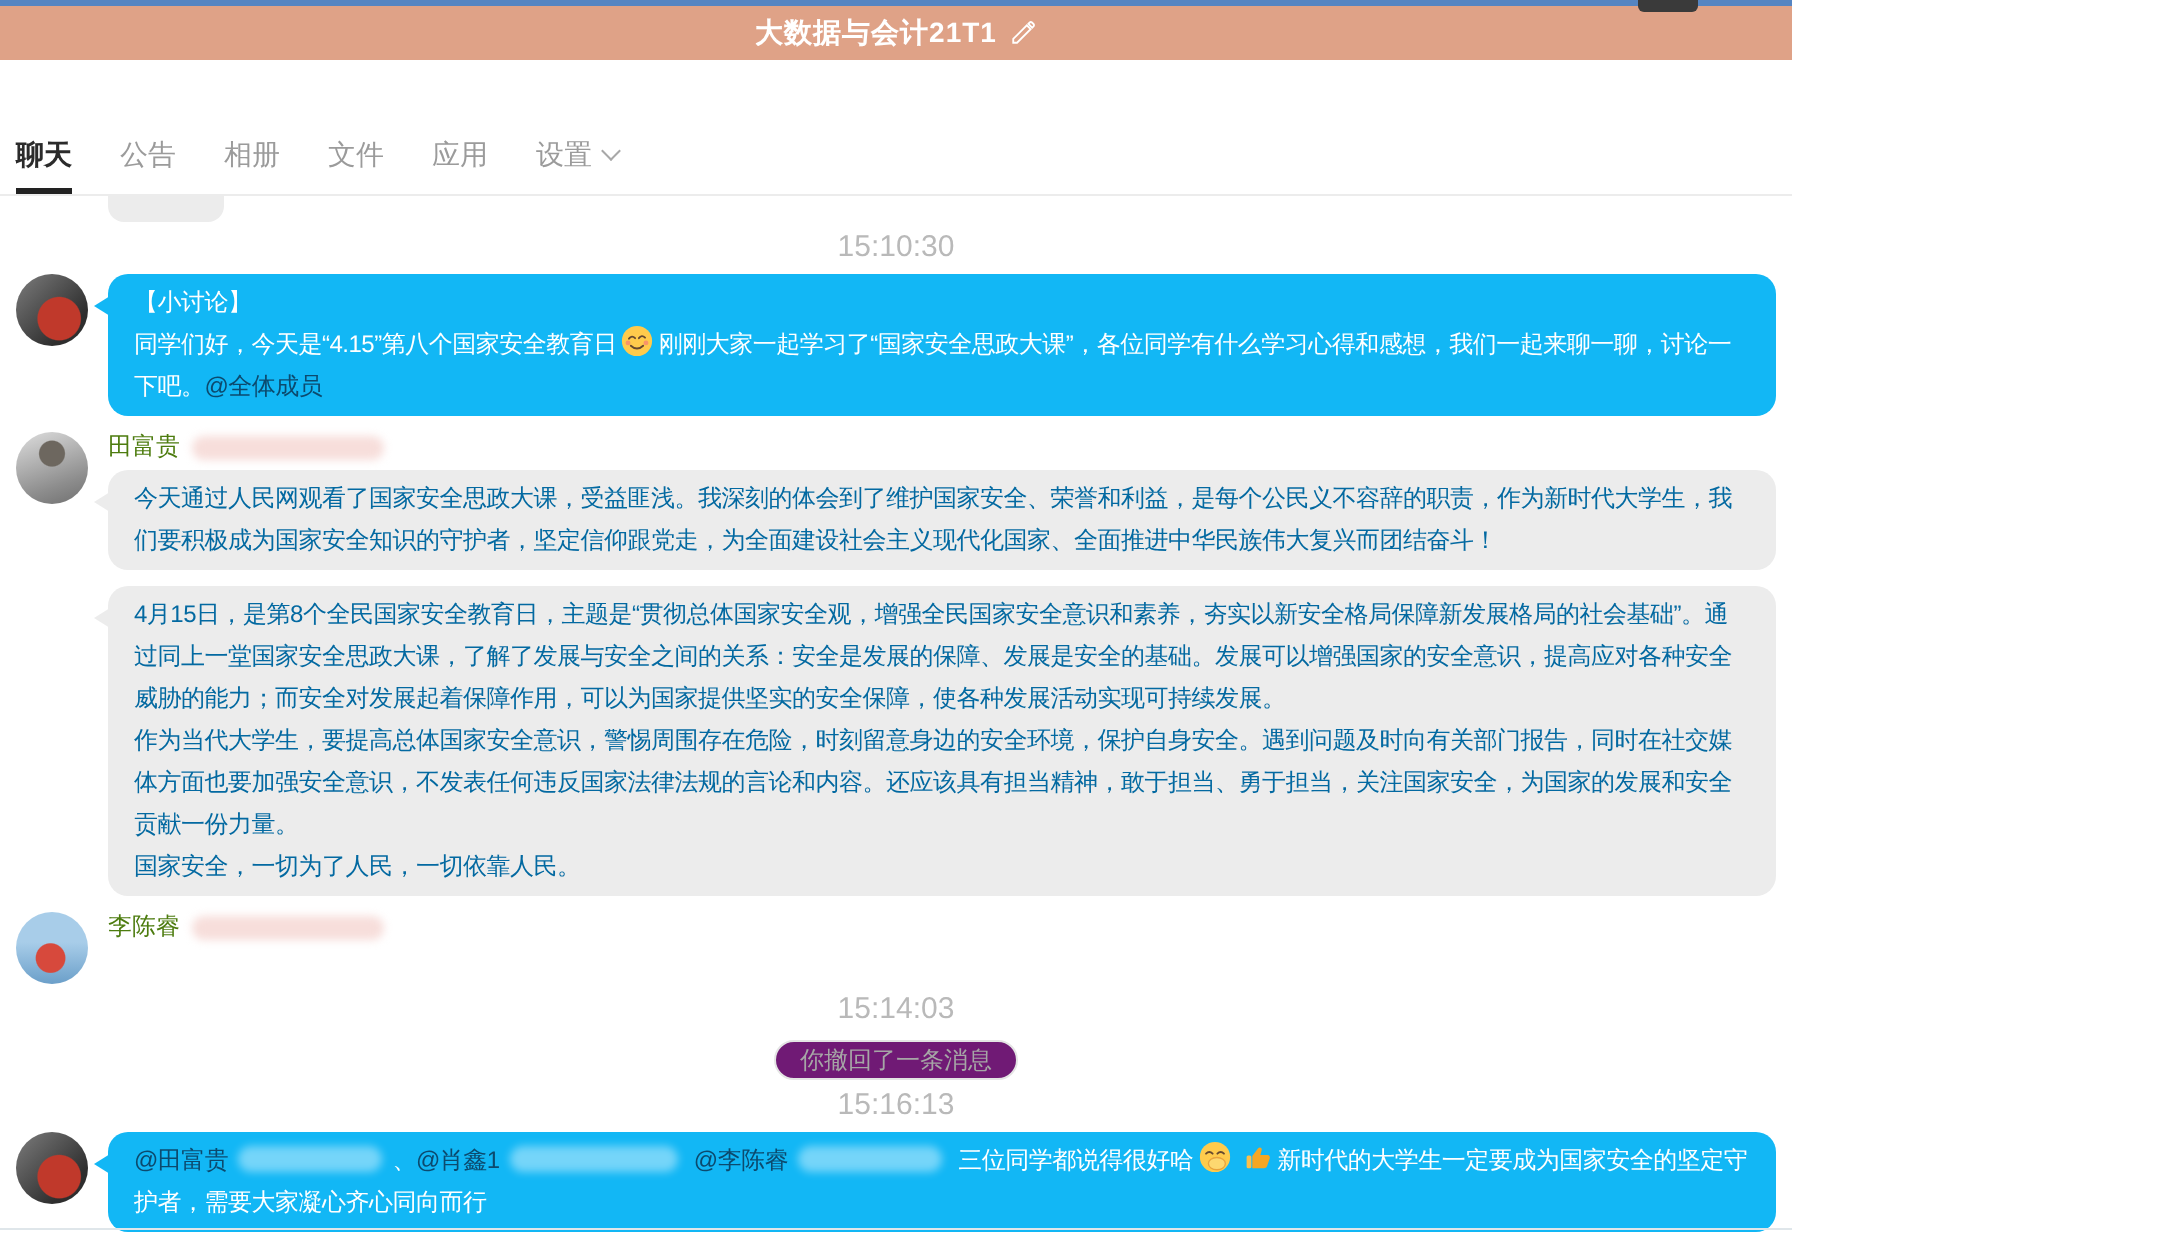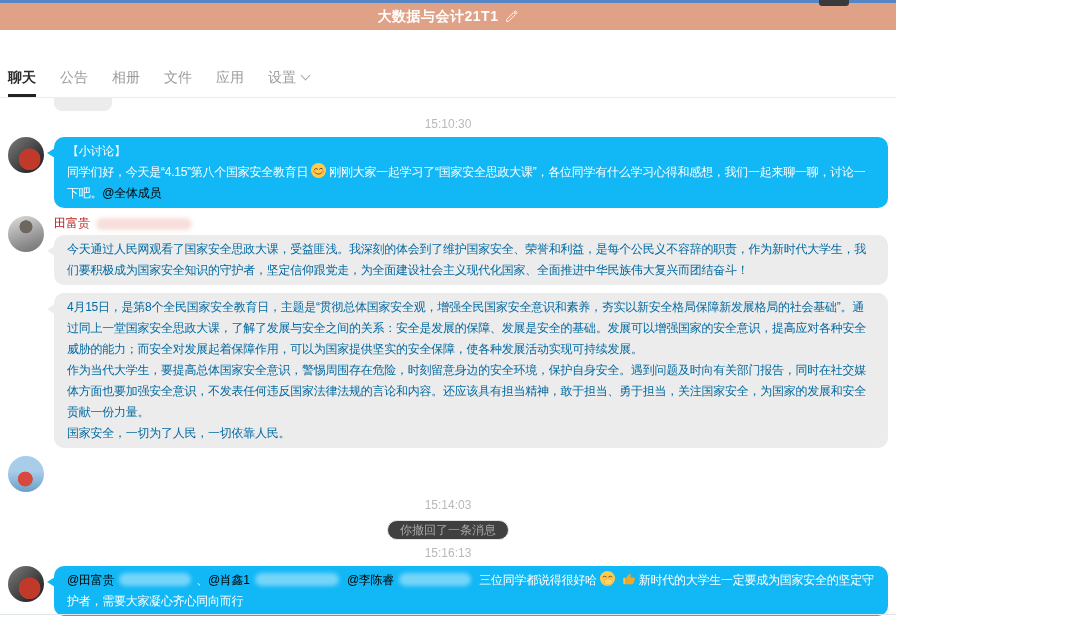--- a/index.html
+++ b/index.html
@@ -17,48 +17,48 @@
   
   .tabbar { height:40px; display:flex; align-items:stretch; padding-left:8px; gap:24px; border-bottom:1px solid #ececec; background:#fff;margin-top:28px; }
   .tab { position:relative; display:flex; align-items:center; font-size:14px; color:#9b9b9b; cursor:pointer; }
   .tab.active { color:#2b2b2b; font-weight:bold; }
   .tab.active::after { content:""; position:absolute; left:0; right:0; bottom:0; height:3px; background:#222; }
   .caret { width:7px; height:7px; border-right:1.5px solid #a8a8a8; border-bottom:1.5px solid #a8a8a8; transform:rotate(45deg); margin:-4px 0 0 6px; }
 
   
   .chat { position:relative; height:548px; padding:0 8px; overflow:hidden; background:#fff; }
   .remnant { width:58px; height:13px; margin-left:46px; background:#ececec; border-radius:0 0 8px 8px; }
-  .timestamp { text-align:center; font-size:12px; color:#b9b9b9; margin-top:6px; line-height:14px; }
+  .timestamp { text-align:center; font-size:15px; color:#b9b9b9; margin-top:6px; line-height:14px; }
 
   .msg { display:flex; align-items:flex-start; margin-top:6px; }
   .msg.named { margin-top:8px; }
   .avatar { flex:none; width:36px; height:36px; border-radius:50%; cursor:pointer; }
   .avatar--teacher { background:radial-gradient(circle at 60% 62%, #c0392b 0 34%, rgba(0,0,0,0) 36%), linear-gradient(135deg,#7d7d7d,#2e2e2e 75%); }
   .avatar--tian    { background:radial-gradient(circle at 50% 30%, #6d675f 0 20%, rgba(0,0,0,0) 22%), linear-gradient(160deg,#dedede,#8d8d8d 70%,#6f6f6f); }
   .avatar--li      { background:radial-gradient(circle at 48% 64%, #d7493c 0 24%, rgba(0,0,0,0) 26%), linear-gradient(180deg,#a8cde9 0 42%,#6b9fc9); }
   .avatar--empty   { background:transparent; cursor:default; }
   .msg-body { margin-left:10px; min-width:0; }
-  .sender { display:flex; align-items:center; font-size:12px; color:#b91c1c; margin:1px 0 5px; line-height:13px; }
+  .sender { display:flex; align-items:center; font-size:12px; color:#4d7c0f; margin:1px 0 5px; line-height:13px; }
   .sender .redact { width:96px; height:12px; background:rgba(242,205,200,.65); margin-left:6px; }
 
   .bubble { position:relative; max-width:966px; border-radius:10px; padding:4px 13px; font-size:12px; line-height:21px; letter-spacing:-0.25px; word-break:break-all; }
   .bubble.blue { background:#12b7f5; color:#fff; }
   .bubble.blue::before { content:""; position:absolute; left:-7px; top:11px; border-style:solid; border-width:5px 8px 5px 0; border-color:transparent #12b7f5 transparent transparent; }
   .bubble.gray { background:#ececec; color:#0369a1; }
   .bubble.gray::before { content:""; position:absolute; left:-7px; top:11px; border-style:solid; border-width:5px 8px 5px 0; border-color:transparent #ececec transparent transparent; }
 
   .mention { cursor:pointer; }
-  .bubble.blue .mention { color:#000000; }
+  .bubble.blue .mention { color:#0c4a6e; }
   .redact { display:inline-block; height:13px; border-radius:7px; filter:blur(2px); vertical-align:-2px; }
   .bubble.blue .redact { background:rgba(255,255,255,.42); margin:0 5px; }
   .emoji { display:inline-block; width:17px; height:17px; vertical-align:-3px; margin:0 2px; }
   .emoji svg { display:block; width:100%; height:100%; }
 
   .notice-wrap { text-align:center; margin-top:8px; }
-  .notice { display:inline-block; background:#404040; border:1px solid #e4e4e4; color:#a6a6a6; font-size:12px; line-height:18px; padding:0 12px; border-radius:11px;font-family:Liberation Serif, serif; }
+  .notice { display:inline-block; background:#701a75; border:1px solid #e4e4e4; color:#a6a6a6; font-size:12px; line-height:18px; padding:0 12px; border-radius:11px;font-family:Liberation Serif, serif; }
 
   .bottomline { position:absolute; left:0; right:0; bottom:3px; height:1px; background:#dfe6ea; }
 </style>
 </head>
 <body>
 
 <div class="page">
   <div class="topline"></div>
   <div class="notch"></div>
 
@@ -121,20 +121,24 @@
       </div>
       <div class="msg named">
         <div class="avatar avatar--empty"></div>
         <div class="msg-body">
           <div class="bubble gray"><span>4月15日，是第8个全民国家安全教育日，主题是“贯彻总体国家安全观，增强全民国家安全意识和素养，夯实以新安全格局保障新发展格局的社会基础”。通过同上一堂国家安全思政大课，了解了发展与安全之间的关系：安全是发展的保障、发展是安全的基础。发展可以增强国家的安全意识，提高应对各种安全威胁的能力；而安全对发展起着保障作用，可以为国家提供坚实的安全保障，使各种发展活动实现可持续发展。</span><br><span>作为当代大学生，要提高总体国家安全意识，警惕周围存在危险，时刻留意身边的安全环境，保护自身安全。遇到问题及时向有关部门报告，同时在社交媒体方面也要加强安全意识，不发表任何违反国家法律法规的言论和内容。还应该具有担当精神，敢于担当、勇于担当，关注国家安全，为国家的发展和安全贡献一份力量。</span><br><span>国家安全，一切为了人民，一切依靠人民。</span></div>
         </div>
       </div>
       <div class="msg named">
         <div class="avatar avatar--li"></div>
         <div class="msg-body">
+          <div class="sender">
+            <span>李陈睿</span>
+            <span class="redact"></span>
+          </div>
         </div>
       </div>
       <div class="timestamp">15:14:03</div>
       <div class="notice-wrap"><span class="notice">你撤回了一条消息</span></div>
       <div class="timestamp">15:16:13</div>
       <div class="msg">
         <div class="avatar avatar--teacher"></div>
         <div class="msg-body">
           <div class="bubble blue"><span class="mention">@田富贵</span><span class="redact" style="width: 72px;"></span><span>、</span><span class="mention">@肖鑫1</span><span class="redact" style="width: 84px;"></span><span> </span><span class="mention">@李陈睿</span><span class="redact" style="width: 72px;"></span><span> 三位同学都说得很好哈</span><span class="emoji"><svg viewBox="0 0 36 36">
                 <circle cx="18" cy="18" r="16" fill="#ffcb4c"></circle>

